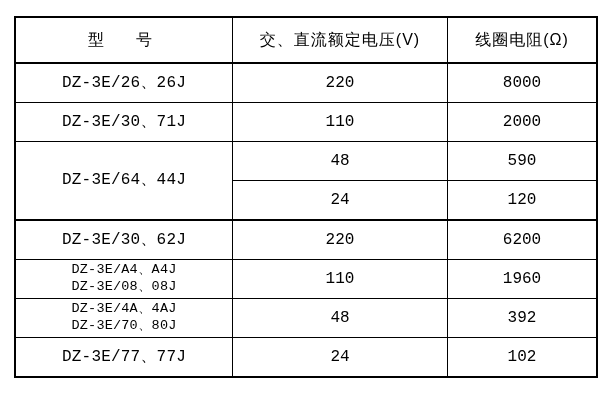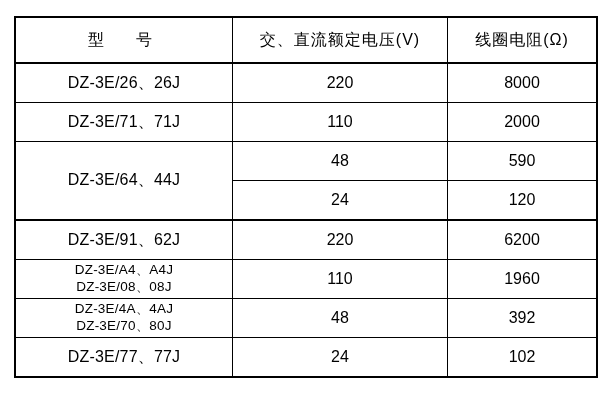--- a/index.html
+++ b/index.html
@@ -43,21 +43,21 @@
 
   thead td, .header-cell {
     font-size: 17px;
     letter-spacing: 1px;
     height: 42px;
   }
   .header-model {
     letter-spacing: 8px;
     padding-left: 6px;
   }
-  .row-cell { height: 36px; }
+  .row-cell { height: 36px; font-family: Liberation Mono, monospace; }
 
   .model-cell {
     font-size: 15.5px;
     letter-spacing: 0.2px;
   }
   .model-cell.two-line {
     font-size: 13.5px;
     line-height: 1.25;
     text-align: center;
   }
@@ -85,38 +85,38 @@
           <td class="col-res header-cell thick-top thick-right">线圈电阻(Ω)</td>
         </tr>
 
         <tr>
           <td class="col-model row-cell model-cell thick-left thick-top">DZ-3E/26、26J</td>
           <td class="col-volt row-cell num-cell thick-top">220</td>
           <td class="col-res row-cell num-cell thick-right thick-top">8000</td>
         </tr>
 
         <tr>
-          <td class="col-model row-cell model-cell thick-left">DZ-3E/71、71J</td>
+          <td class="col-model row-cell model-cell thick-left">DZ-3E/30、71J</td>
           <td class="col-volt row-cell num-cell">110</td>
           <td class="col-res row-cell num-cell thick-right">2000</td>
         </tr>
 
         <tr>
           <td class="col-model row-cell model-cell thick-left" rowspan="2">DZ-3E/64、44J</td>
           <td class="col-volt row-cell num-cell">48</td>
           <td class="col-res row-cell num-cell thick-right">590</td>
         </tr>
 
         <tr>
           <td class="col-volt row-cell num-cell">24</td>
           <td class="col-res row-cell num-cell thick-right">120</td>
         </tr>
 
         <tr>
-          <td class="col-model row-cell model-cell thick-left thick-top">DZ-3E/91、62J</td>
+          <td class="col-model row-cell model-cell thick-left thick-top">DZ-3E/30、62J</td>
           <td class="col-volt row-cell num-cell thick-top">220</td>
           <td class="col-res row-cell num-cell thick-right thick-top">6200</td>
         </tr>
 
         <tr>
           <td class="col-model row-cell model-cell two-line thick-left">
             <span class="sub">DZ-3E/A4、A4J</span>
             <span class="sub">DZ-3E/08、08J</span>
           </td>
           <td class="col-volt row-cell num-cell">110</td>

